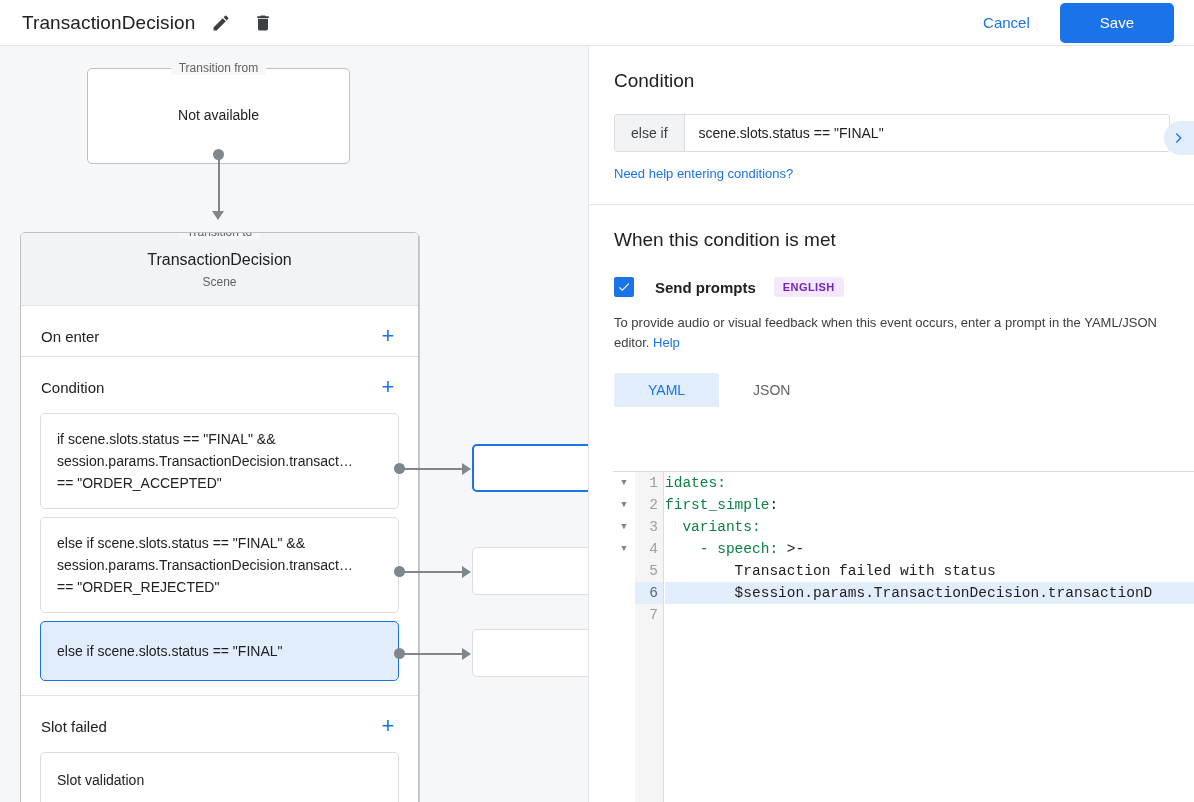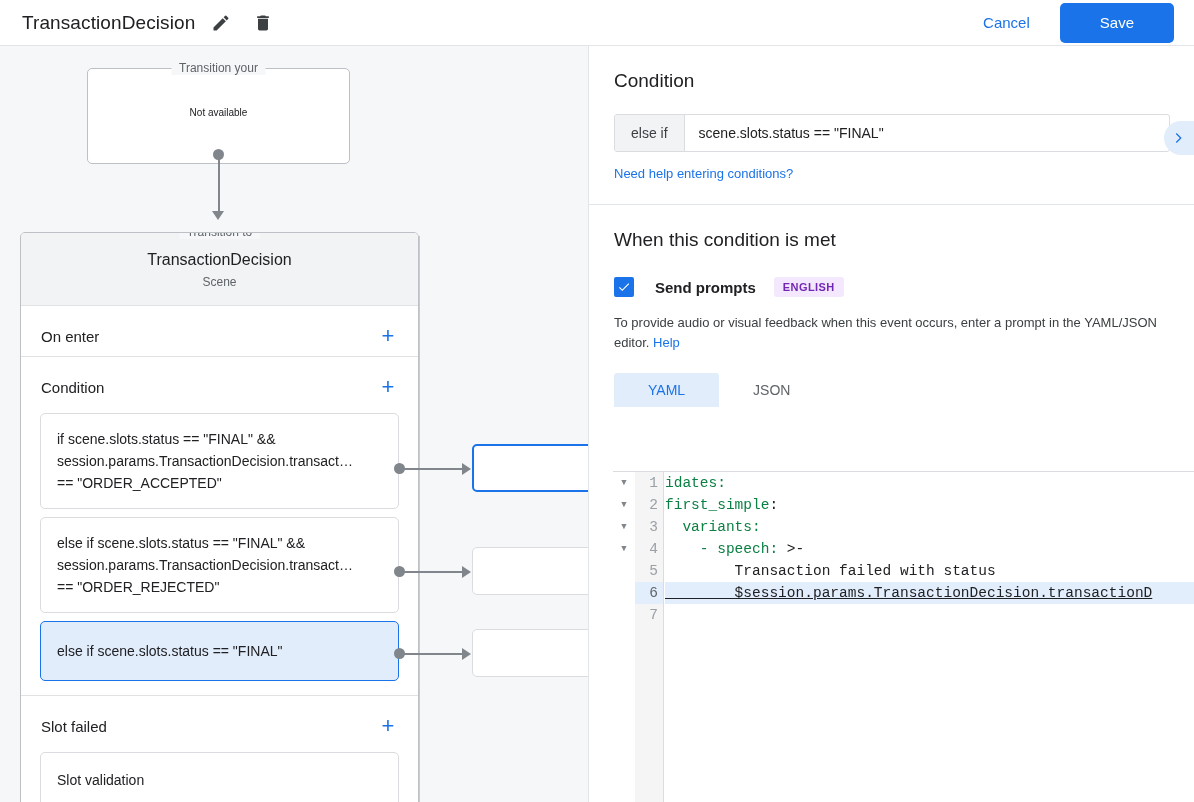--- a/index.html
+++ b/index.html
@@ -56,21 +56,21 @@
   }
   .fieldset-legend {
     position: absolute; top: -8px; left: 50%; transform: translateX(-50%);
     background: #f6f7f8; padding: 0 8px; font-size: 12px; color: #5f6368;
     white-space: nowrap;
   }
 
   #node-from { left: 87px; top: 22px; width: 263px; height: 96px; }
   #node-from .node-title {
     position: absolute; left: 0; right: 0; top: 38px; text-align: center;
-    font-size: 10px; color: #202124;
+    font-size: 14px; color: #202124;
   }
 
   
   .conn-vline {
     position: absolute; background: #80868b; width: 1.5px;
   }
   .conn-dot {
     position: absolute; width: 11px; height: 11px; border-radius: 50%;
     background: #80868b;
   }
@@ -220,21 +220,21 @@
     background: #f5f5f5; border-right: 1px solid #dadce0;
   }
   .code-area {
     position: absolute; left: 52px; top: 0; right: 0; height: 331px;
     overflow: hidden;
   }
   .code-line {
     height: 22px; line-height: 22px; font-size: 14.5px; white-space: pre;
     color: #202124;
   }
-  .code-line.hl { background: #e3eefc; text-decoration: underline; }
+  .code-line.hl { background: #e3eefc; }
   .ln {
     height: 22px; line-height: 22px; font-size: 14.5px; text-align: right;
     padding-right: 5px; color: #9aa0a6;
   }
   .ln.hl { background: #e3eefc; color: #5f6368; }
   .fold {
     height: 22px; line-height: 22px; text-align: center; color: #80868b;
     font-size: 9px; cursor: pointer;
   }
   .tok-key { color: #0b8043; }
@@ -272,21 +272,21 @@
   <button class="btn-cancel">Cancel</button>
   <button class="btn-save">Save</button>
 </div>
 
 <div class="canvas">
   <div class="canvas-inner">
 
     <div class="rail-vline" style="left:419px; top:190px; height:570px;"></div>
 
     <div class="fieldset-box" id="node-from">
-      <div class="fieldset-legend">Transition your</div>
+      <div class="fieldset-legend">Transition from</div>
       <div class="node-title">Not available</div>
     </div>
 
     <div class="conn-dot" style="left:213px; top:103px;"></div>
     <div class="conn-vline" style="left:218px; top:108px; height:60px;"></div>
     <div class="arrow-head" style="left:212px; top:165px;"></div>
 
     <div id="scene-card">
       <div class="fieldset-legend" style="top:-8px;">Transition to</div>
 

